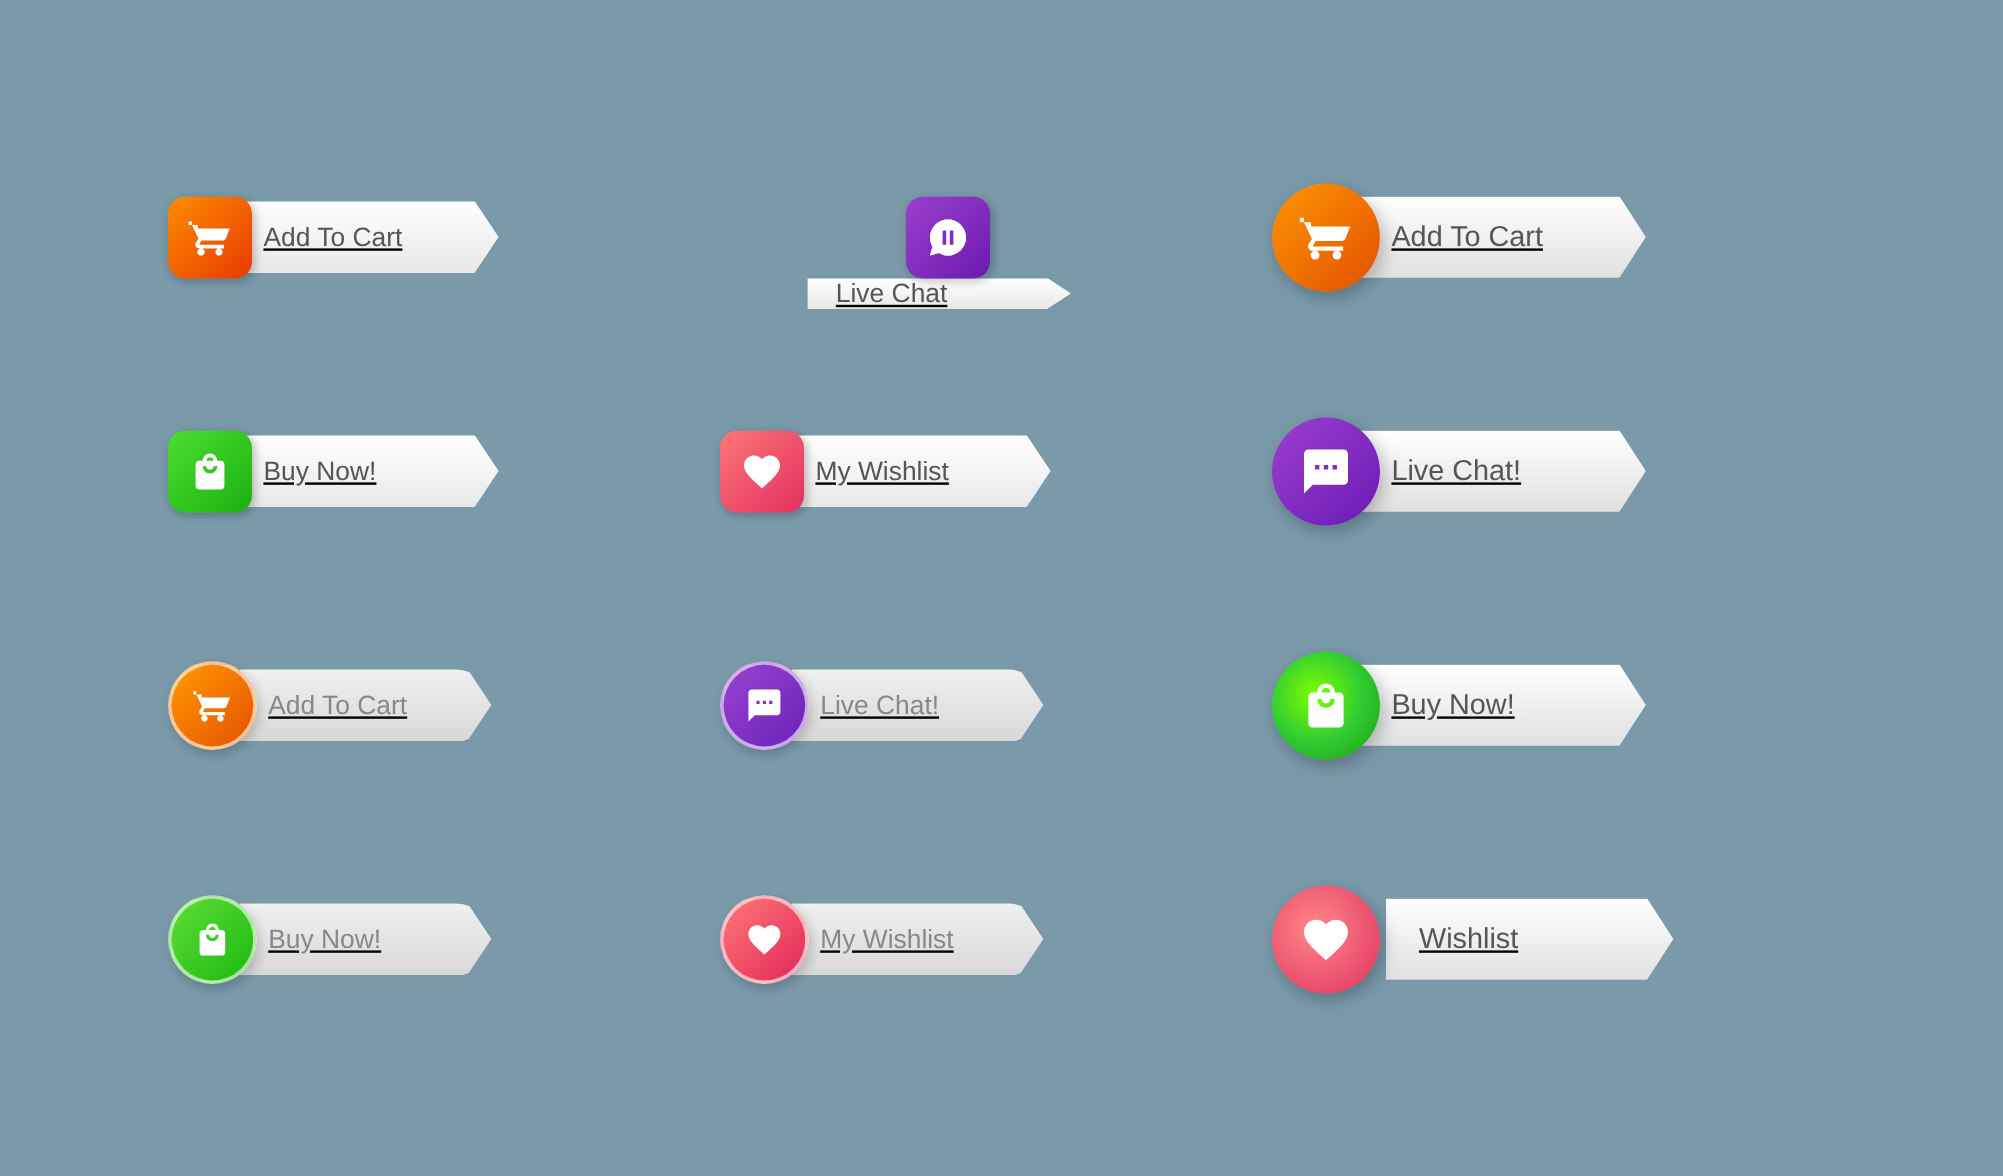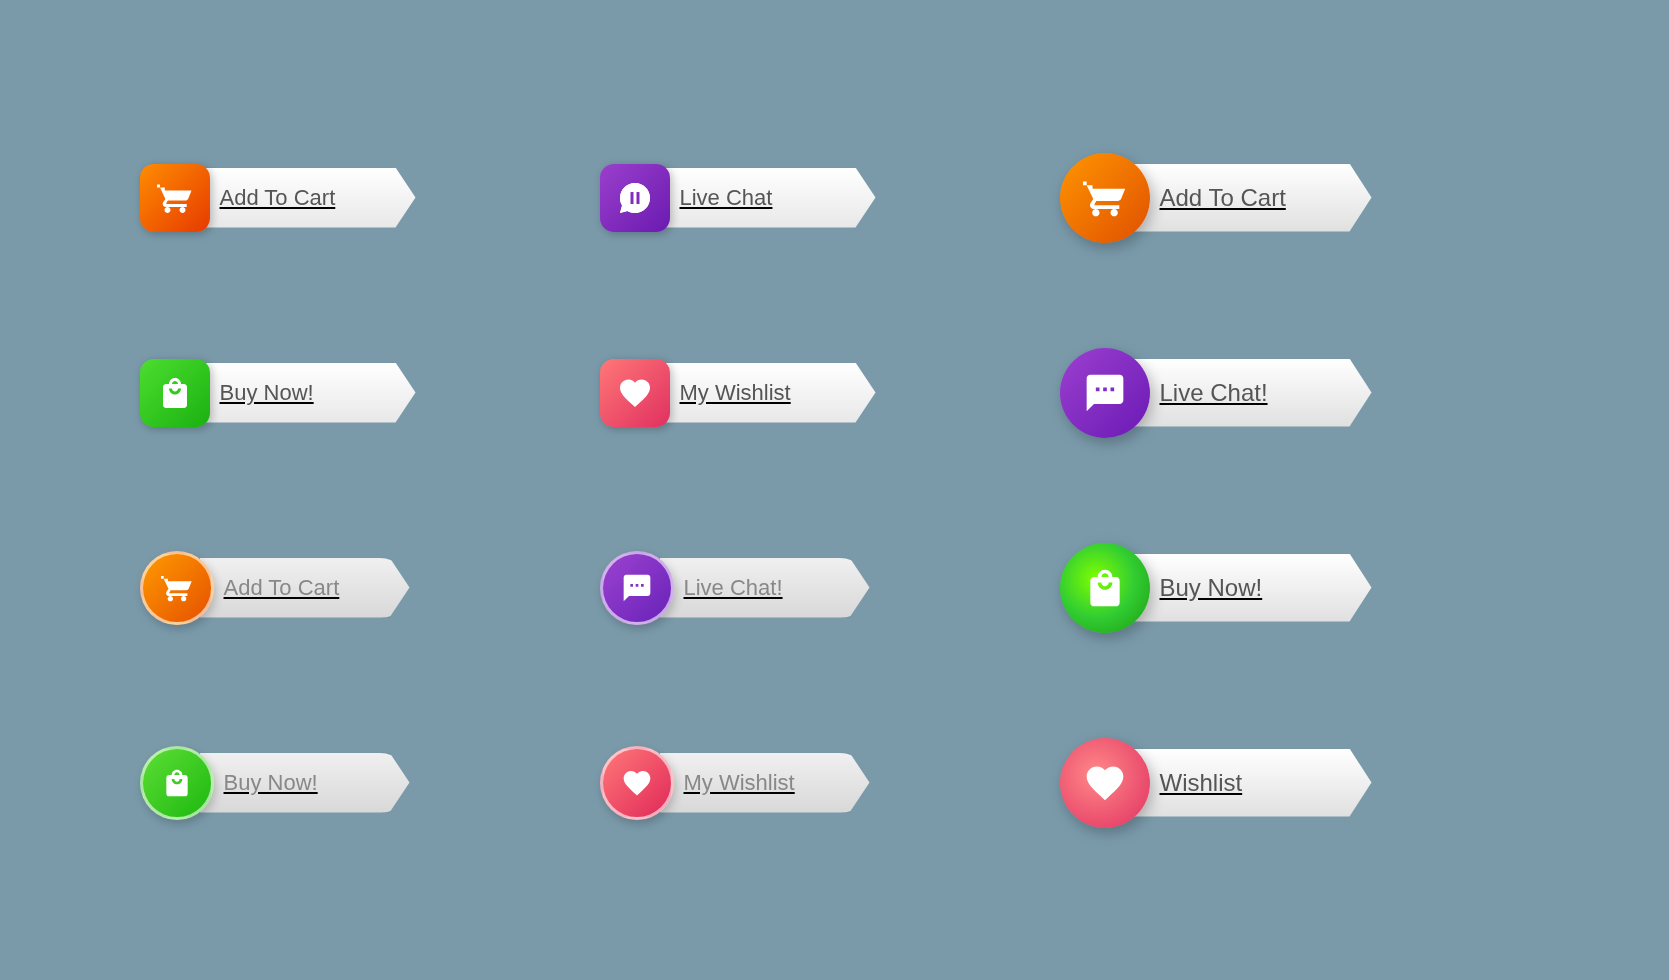--- a/index.html
+++ b/index.html
@@ -162,21 +162,21 @@
 
   <div class="btn-wrap style-a" style="grid-column:1;grid-row:1;">
     <div class="icon-box bg-orange-red">
       <svg width="36" height="36" viewBox="0 0 24 24">
           <path d="M7 18c-1.1 0-2 .9-2 2s.9 2 2 2 2-.9 2-2-.9-2-2-2zm10 0c-1.1 0-2 .9-2 2s.9 2 2 2 2-.9 2-2-.9-2-2-2zM5.2 5H2V3H0v2h2l3.6 7.6L4 15c-.1.3-.2.6-.2 1 0 1.1.9 2 2 2h14v-2H6.4c-.1 0-.2-.1-.2-.2l.1-.4.9-1.8H19c.75 0 1.4-.4 1.75-1L23 7H5.2z"></path>
         </svg>
     </div>
     <div class="label-bar">Add To Cart</div>
   </div>
 
-  <div class="btn-wrap style-a" style="grid-column:2;grid-row:1;">
+  <div class="btn-wrap style-a" style="grid-column:2;grid-row:1;flex-direction:column;">
     <div class="icon-box bg-purple">
       <svg width="36" height="36" viewBox="0 0 24 24">
           <path d="M12 2C6.48 2 2 6.48 2 12c0 1.85.5 3.58 1.38 5.07L2 22l4.93-1.38C8.42 21.5 10.15 22 12 22c5.52 0 10-4.48 10-10S17.52 2 12 2zm-1 14H9V8h2v8zm4 0h-2V8h2v8z"></path>
           <circle cx="9" cy="7" r="1.2"></circle>
           <circle cx="15" cy="7" r="1.2"></circle>
           <path d="M12 2C6.48 2 2 6.48 2 12c0 1.85.5 3.58 1.38 5.07L2 22l4.93-1.38A9.93 9.93 0 0012 22c5.52 0 10-4.48 10-10S17.52 2 12 2zm0 18c-1.69 0-3.26-.5-4.58-1.35l-.32-.2-3.35.94.94-3.35-.2-.32A8 8 0 014 12c0-4.41 3.59-8 8-8s8 3.59 8 8-3.59 8-8 8z"></path>
         </svg>
     </div>
     <div class="label-bar">Live Chat</div>
   </div>
@@ -255,21 +255,21 @@
 
   <div class="btn-wrap style-b" style="grid-column:2;grid-row:4;">
     <div class="icon-circle bg-pink-sm">
       <svg width="32" height="32" viewBox="0 0 24 24">
           <path d="M12 21.35l-1.45-1.32C5.4 15.36 2 12.28 2 8.5 2 5.42 4.42 3 7.5 3c1.74 0 3.41.81 4.5 2.09C13.09 3.81 14.76 3 16.5 3 19.58 3 22 5.42 22 8.5c0 3.78-3.4 6.86-8.55 11.54L12 21.35z"></path>
         </svg>
     </div>
     <div class="label-bar">My Wishlist</div>
   </div>
 
-  <div class="btn-wrap style-c" style="grid-column:3;grid-row:4;">
+  <div class="btn-wrap style-c" style="grid-column:3;grid-row:4;gap:23px;">
     <div class="icon-circle-lg bg-pink-circle">
       <svg width="44" height="44" viewBox="0 0 24 24">
           <path d="M12 21.35l-1.45-1.32C5.4 15.36 2 12.28 2 8.5 2 5.42 4.42 3 7.5 3c1.74 0 3.41.81 4.5 2.09C13.09 3.81 14.76 3 16.5 3 19.58 3 22 5.42 22 8.5c0 3.78-3.4 6.86-8.55 11.54L12 21.35z"></path>
         </svg>
     </div>
     <div class="label-bar">Wishlist</div>
   </div>
 
 </div>
 

